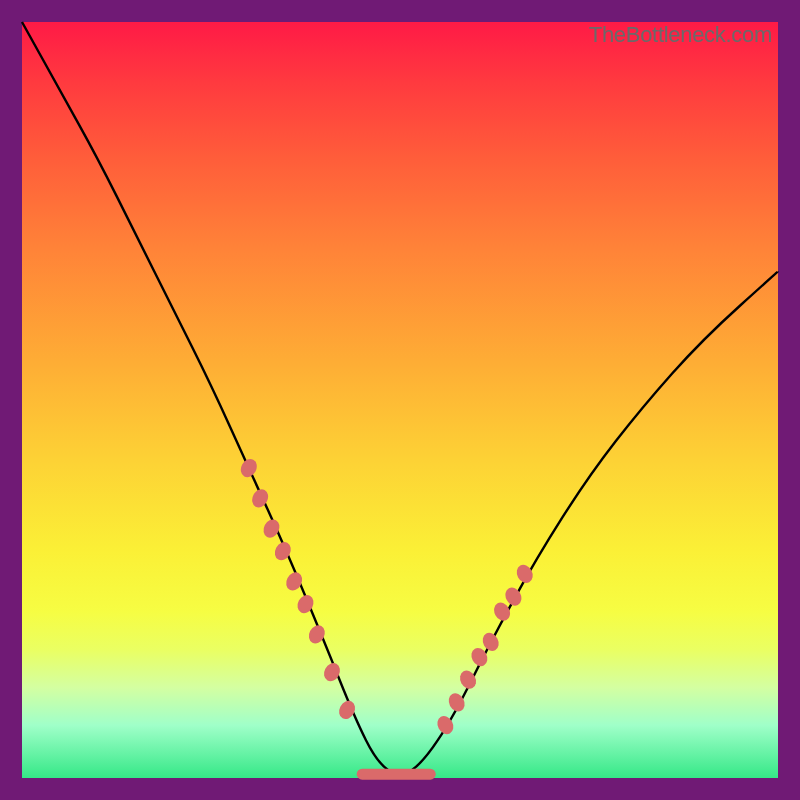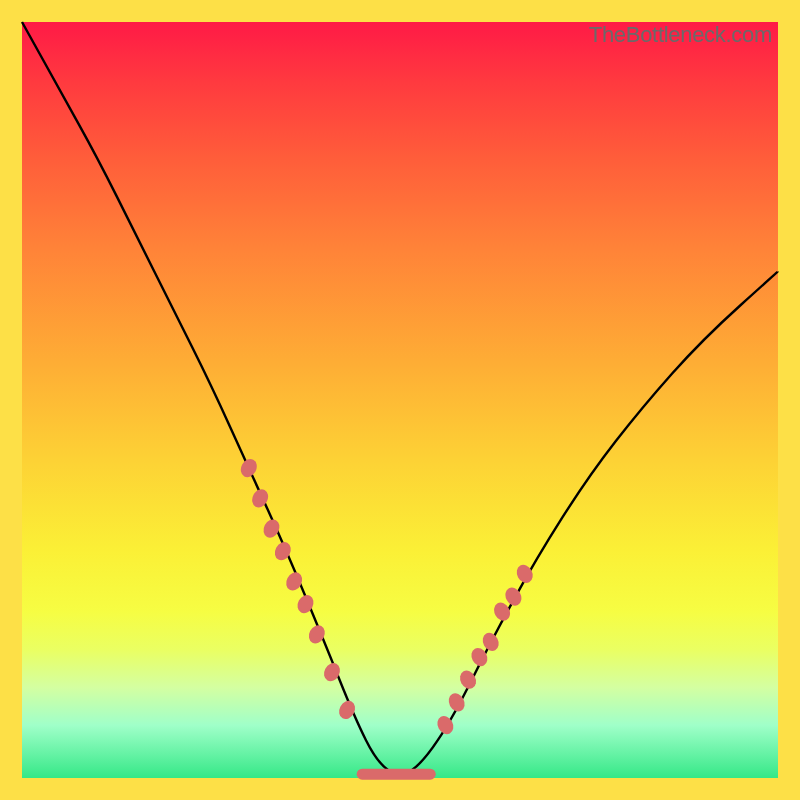--- a/index.html
+++ b/index.html
@@ -10,21 +10,21 @@
     overflow: hidden;
     background: #000;
     font-family: Arial, Helvetica, sans-serif;
   }
   .frame {
     position: absolute;
     left: 0;
     top: 0;
     width: 800px;
     height: 800px;
-    background: #fde047;
+    background: #701a75;
   }
   .plot {
     position: absolute;
     left: 22px;
     top: 22px;
     width: 756px;
     height: 756px;
     background: linear-gradient(to bottom,
       #ff1a46 0%,
       #ff3a3f 8%,

